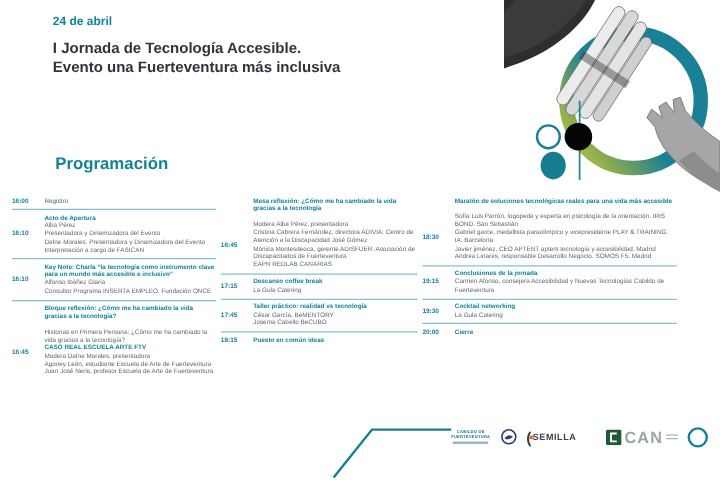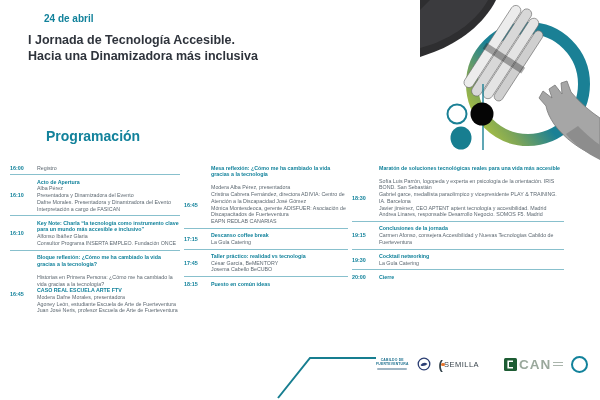--- a/index.html
+++ b/index.html
@@ -1,20 +1,20 @@
 <!DOCTYPE html>
 <html><head>
 <meta charset="utf-8">
 <style>
   html,body{margin:0;padding:0;background:#888;}
   .poster{position:relative;width:600px;height:400px;background:#ffffff;overflow:hidden;
           font-family:"Liberation Sans",sans-serif;margin:0 auto;}
   
   .date{position:absolute;left:44px;top:13px;font-size:10px;font-weight:bold;color:#12829b;}
-  .title{position:absolute;left:28px;top:32px;font-size:12.5px;line-height:16px;font-weight:bold;color:#2f343c;}
+  .title{position:absolute;left:44px;top:32px;font-size:12.5px;line-height:16px;font-weight:bold;color:#2f343c;}
   .futura{position:absolute;left:43px;top:78px;color:#12829b;font-weight:bold;letter-spacing:1.5px;}
   .fl{display:inline-block;vertical-align:baseline;}
   .fl.lg{font-size:34px;line-height:36px;}
   .fl.sm{font-size:25px;line-height:36px;}
   .section{position:absolute;left:46px;top:128px;font-size:14px;font-weight:bold;color:#12829b;}
   
   .col{position:absolute;top:161px;}
   #col0{left:10px;width:170px;}
   #col1{left:184px;width:164px;}
   #col2{left:352px;width:212px;}
@@ -29,36 +29,36 @@
   
   .corner{position:absolute;left:276px;top:352px;}
   .logos{position:absolute;left:376px;top:350px;height:28px;display:flex;align-items:center;gap:8px;}
   .cabildo{display:flex;flex-direction:column;align-items:center;line-height:4px;}
   .cabildo .l1{font-size:3.4px;font-weight:bold;color:#1b6f8e;letter-spacing:.2px;}
   .cabildo .bar{width:30px;height:2.5px;background:#9fb6c4;margin-top:1.5px;border-radius:1px;}
   .emblem{width:14px;height:14px;}
   .semilla{display:flex;align-items:center;gap:1px;}
   .smark{position:relative;font-size:13px;font-weight:bold;color:#33424a;line-height:13px;}
   .smark .dot{position:absolute;right:-2px;top:5px;width:3.5px;height:3.5px;background:#e8762d;border-radius:50%;}
-  .sname{font-size:7.5px;font-weight:normal;color:#39444c;letter-spacing:.5px;}
+  .sname{font-size:7.5px;font-weight:bold;color:#39444c;letter-spacing:.5px;}
   .ecan{display:flex;align-items:center;gap:2px;padding-left:17px;}
   .can{font-size:13.5px;font-weight:bold;color:#9aa89c;letter-spacing:1px;line-height:13px;}
   .micro{display:flex;flex-direction:column;gap:1.5px;}
   .micro i{display:block;width:10px;height:1.6px;background:#aab5ac;}
   .oring{width:13px;height:13px;border:2.6px solid #12829b;border-radius:50%;}
 </style>
 </head>
 <body>
 
 <div class="poster">
 
   <div class="date">24 de abril</div>
   <div class="title">
     <div>I Jornada de Tecnología Accesible.</div>
-    <div>Hacia una Dinamizadora más inclusiva</div>
+    <div>Evento una Fuerteventura más inclusiva</div>
   </div>
   <div class="section">Programación</div>
 
   <svg class="hero" viewBox="0 0 200 165" aria-hidden="true">
     <defs>
       <linearGradient id="rg" x1="1" y1="0.15" x2="0" y2="0.9">
         <stop offset="0" stop-color="#1a8095"></stop>
         <stop offset="0.55" stop-color="#1a8095"></stop>
         <stop offset="0.8" stop-color="#7fa657"></stop>
         <stop offset="1" stop-color="#b5c83c"></stop>

